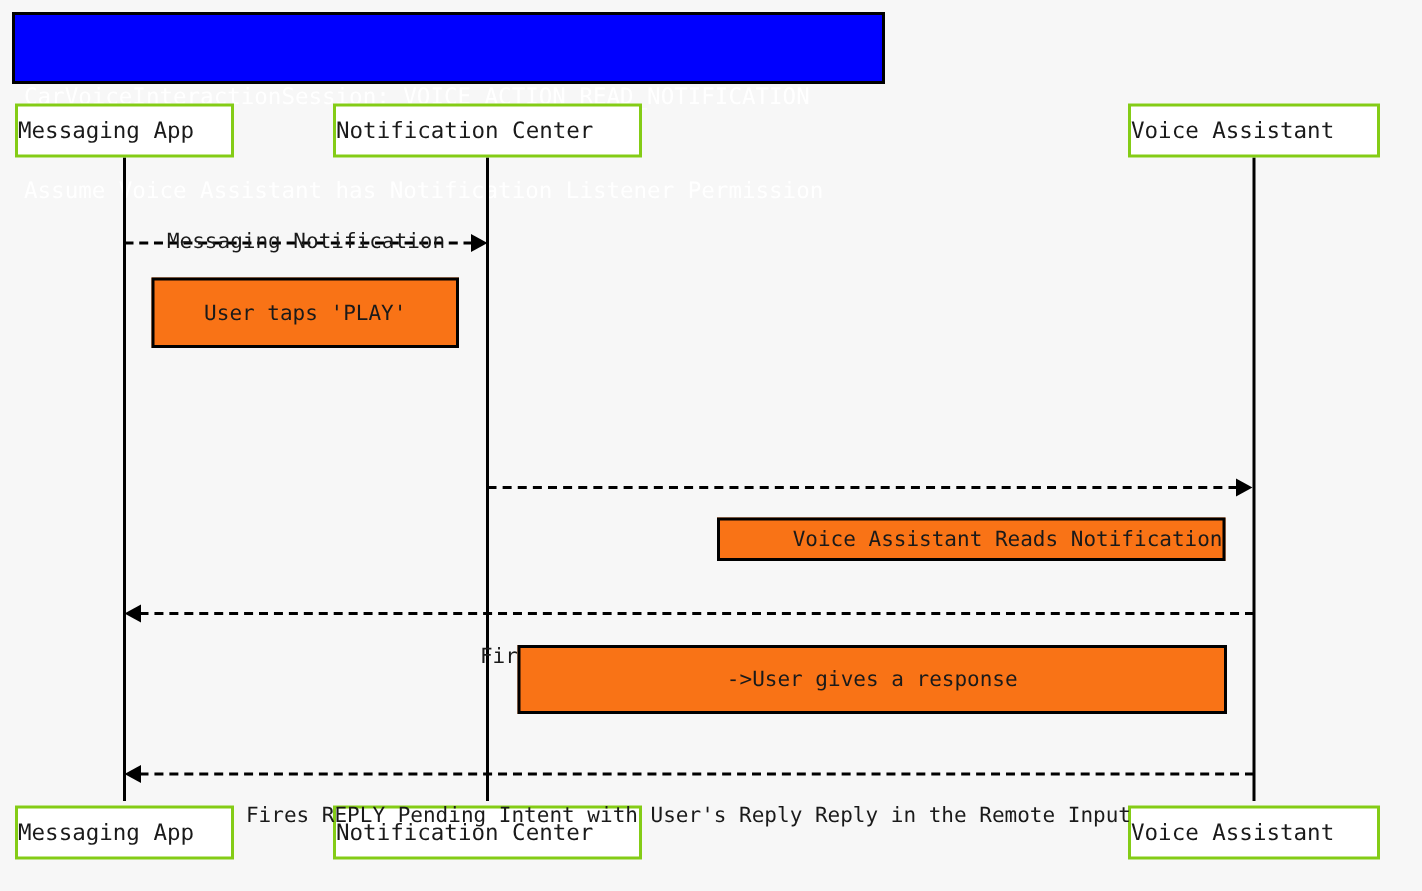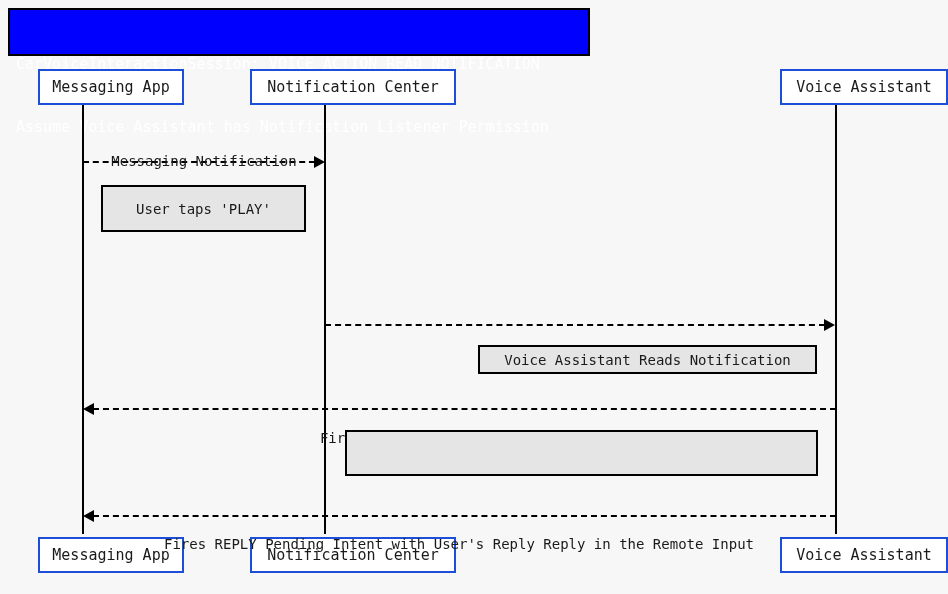--- a/index.html
+++ b/index.html
@@ -35,42 +35,40 @@
     padding: 2px 6px 11px 6px;
     box-sizing: border-box;
     white-space: pre;
   }
   .title-line { display: block; letter-spacing: 0px; }
 
   
   .participant {
     position: absolute;
     background: #ffffff;
-    border: 2px solid #1d4ed8;
+    border: 2px solid #84cc16;
     box-sizing: border-box;
     color: #1a1a1a;
     font-size: 15px;
     display: flex;
     align-items: center;
-    justify-content: center;
     white-space: pre;
-    margin-left: 28px;
   }
 
   
   .lifeline {
     position: absolute;
     width: 2px;
     background: #000000;
   }
 
   
   .note {
     position: absolute;
-    background: #e5e5e5;
+    background: #f97316;
     border: 2px solid #000000;
     box-sizing: border-box;
     color: #1a1a1a;
     font-size: 14px;
     line-height: 20px;
     text-align: center;
     display: flex;
     flex-direction: column;
     align-items: center;
     justify-content: center;
@@ -145,31 +143,32 @@
   <div class="msg-line" style="left:83px; top:161px; width:232px;"></div>
   <div class="arrow-head arrow-right" style="left:314px; top:156px;"></div>
 
   <div class="note" style="left:101px; top:185px; width:205px; height:47px;">
     <span>User taps 'PLAY'</span>
   </div>
 
   <div class="msg-line" style="left:325px; top:324px; width:500px;"></div>
   <div class="arrow-head arrow-right" style="left:824px; top:319px;"></div>
 
-  <div class="note" style="left:478px; top:345px; width:339px; height:29px;">
+  <div class="note" style="left:478px; top:345px; width:339px; height:29px;align-items:flex-end;">
     <span>Voice Assistant Reads Notification</span>
   </div>
 
   <div class="msg-label" style="left:83px; top:388px; width:752px;">
     <span>Fires MARK_AS_READ Pending Intent</span>
   </div>
   <div class="msg-line" style="left:93px; top:408px; width:743px;"></div>
   <div class="arrow-head arrow-left" style="left:83px; top:403px;"></div>
 
   <div class="note" style="left:345px; top:430px; width:473px; height:46px;">
+    <span>-&gt;User gives a response</span>
   </div>
 
   <div class="msg-label" style="left:83px; top:494px; width:752px;">
     <span>Fires REPLY Pending Intent with User's Reply Reply in the Remote Input</span>
   </div>
   <div class="msg-line" style="left:93px; top:515px; width:743px;"></div>
   <div class="arrow-head arrow-left" style="left:83px; top:510px;"></div>
 
   <div class="participant" style="left:10px; top:537px; width:146px; height:36px;">
     <span>Messaging App</span>

